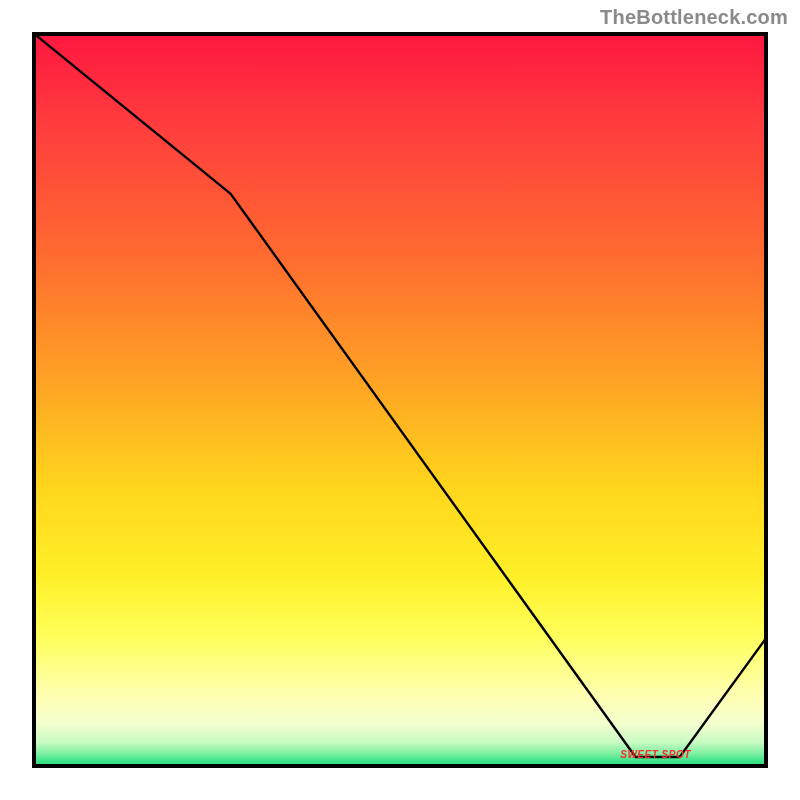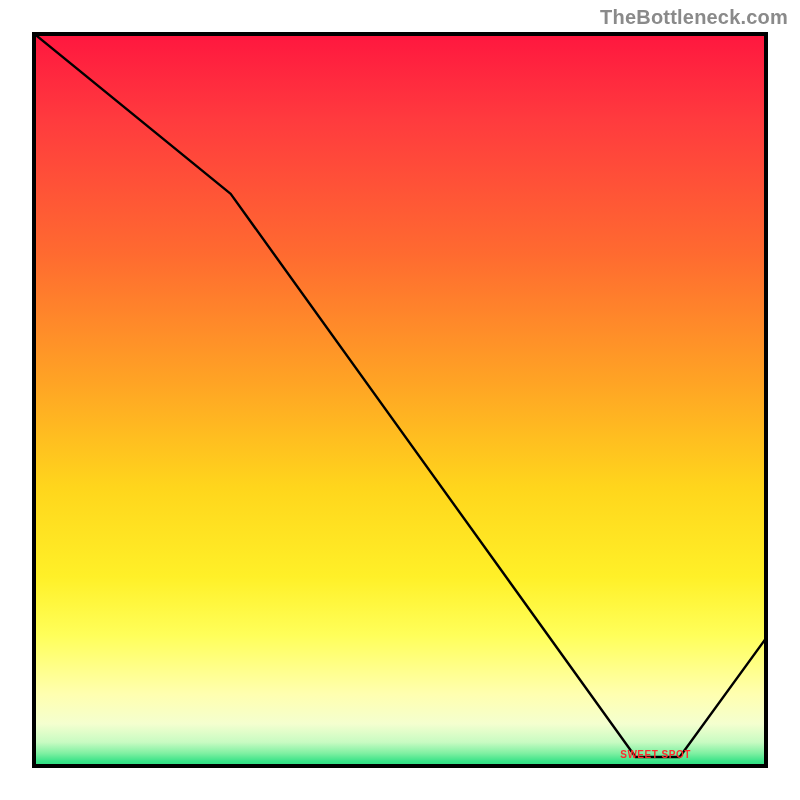--- a/index.html
+++ b/index.html
@@ -76,20 +76,21 @@
     overflow: visible;
   }
 
   .sweet-label {
     position: absolute;
     font-size: 10px;
     font-weight: 700;
     color: #ff2a2e;
     letter-spacing: 0.5px;
     white-space: nowrap;
+    font-style: italic;
   }
 </style>
 </head>
 <body>
 
 <div class="canvas">
 
   <div class="attribution">TheBottleneck.com</div>
 
   <div class="plot-area">

